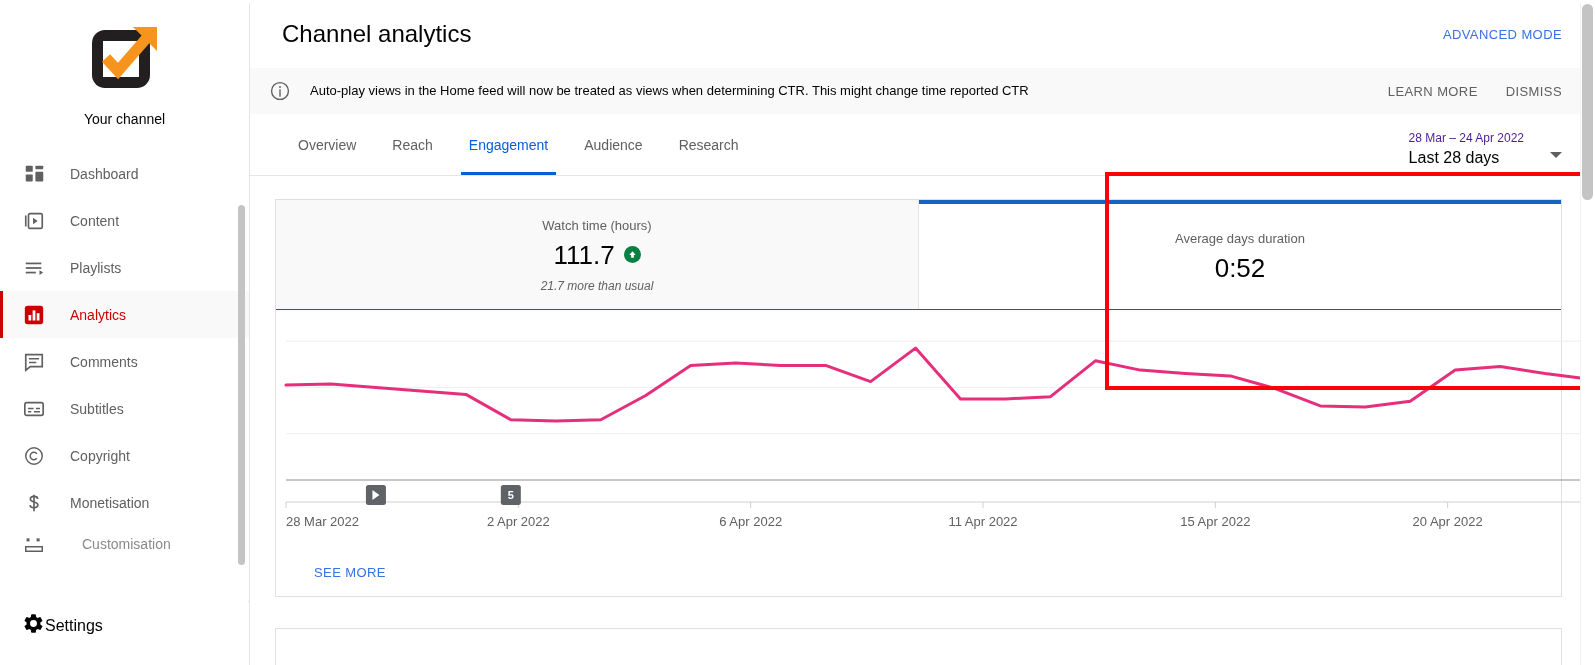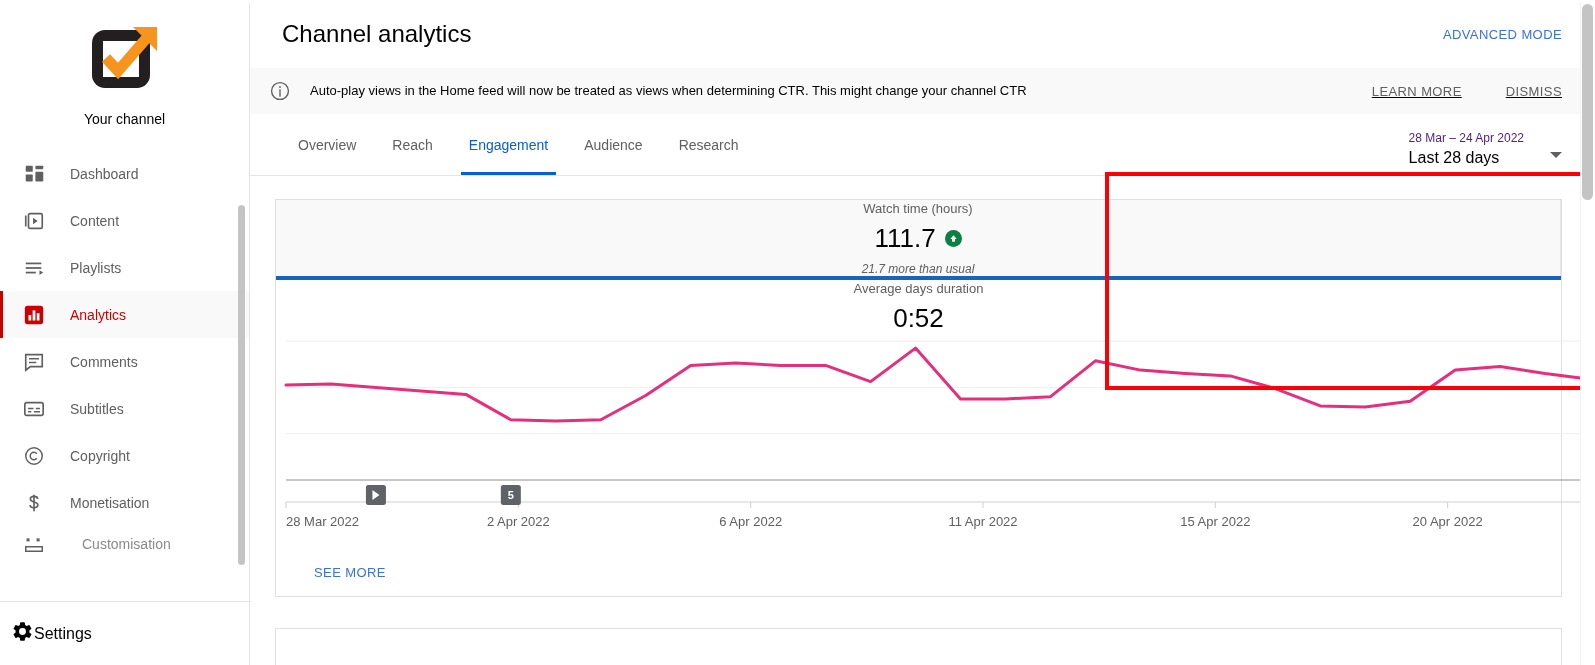--- a/index.html
+++ b/index.html
@@ -64,24 +64,24 @@
   .nav-item.clipped .nav-label { color: #8a8a8a; }
 
   .nav-divider {
     border-top: 1px solid #e5e5e5;
     position: absolute;
     left: 0; right: 0;
     bottom: 63px;
   }
   .nav-settings {
     position: absolute;
-    left: 0; right: 1px; bottom: 0;
+    left: 0; right: 1px; bottom: 8px;
     height: 63px;
     display: flex; align-items: center;
-    padding-left: 11px;
+    padding-left: 22px;
     background: #fff;
     cursor: pointer;
   }
   .sidebar-scrollbar {
     position: absolute;
     left: 238px; top: 205px;
     width: 7px; height: 360px;
     background: #c4c4c4;
     border-radius: 4px;
   }
@@ -114,21 +114,21 @@
   }
   .notice-icon {
     width: 60px; flex: 0 0 60px;
     display: flex; align-items: center; justify-content: center;
     color: #606060;
   }
   .notice-text {
     font-size: 13px; color: #030303; line-height: 18px;
     flex: 1 1 auto;
   }
-  .notice-actions { display: flex; align-items: flex-end; gap: 44px; text-decoration: underline; }
+  .notice-actions { display: flex; align-items: flex-end; gap: 28px; }
   .notice-btn {
     font-size: 13px; font-weight: 500; letter-spacing: .4px;
     color: #606060; cursor: pointer; text-transform: uppercase; white-space: nowrap;
   }
 
   .tabs-row {
     position: relative;
     display: flex; align-items: flex-end; justify-content: space-between;
     height: 62px;
     padding: 0 33px 0 32px;
@@ -173,21 +173,20 @@
     position: relative;
     margin-top: 23px;
     background: #fff;
     border: 1px solid #e0e0e0;
     height: 398px;
   }
   .metrics-row {
     display: flex;
     height: 110px;
     border-bottom: 1px solid #1d4ed8;
-    flex-direction: column;
   }
   .metric {
     flex: 1 1 0;
     background: #f9f9f9;
     display: flex; flex-direction: column; align-items: center; justify-content: center;
     position: relative;
     cursor: pointer;
     border-right: 1px solid #e5e5e5;
   }
   .metric:last-child { border-right: none; }
@@ -392,21 +391,21 @@
     </div>
 
     <div class="notice-bar">
       <span class="notice-icon">
         <svg width="22" height="22" viewBox="0 0 24 24" fill="none" stroke="currentColor" stroke-width="1.5">
           <circle cx="12" cy="12" r="9.2"></circle>
           <circle cx="12" cy="7.6" r="1" fill="currentColor" stroke="none"></circle>
           <path d="M12 10.6v7" stroke-linecap="round"></path>
         </svg>
       </span>
-      <div class="notice-text">Auto-play views in the Home feed will now be treated as views when determining CTR. This might change your channel CTR</div>
+      <div class="notice-text">Auto-play views in the Home feed will now be treated as views when determining CTR. This might change time reported CTR</div>
       <div class="notice-actions">
         <span class="notice-btn">Learn more</span>
         <span class="notice-btn">Dismiss</span>
       </div>
     </div>
 
     <div class="tabs-row">
       <div class="tabs">
         <div class="tab">Overview</div>
         <div class="tab">Reach</div>

